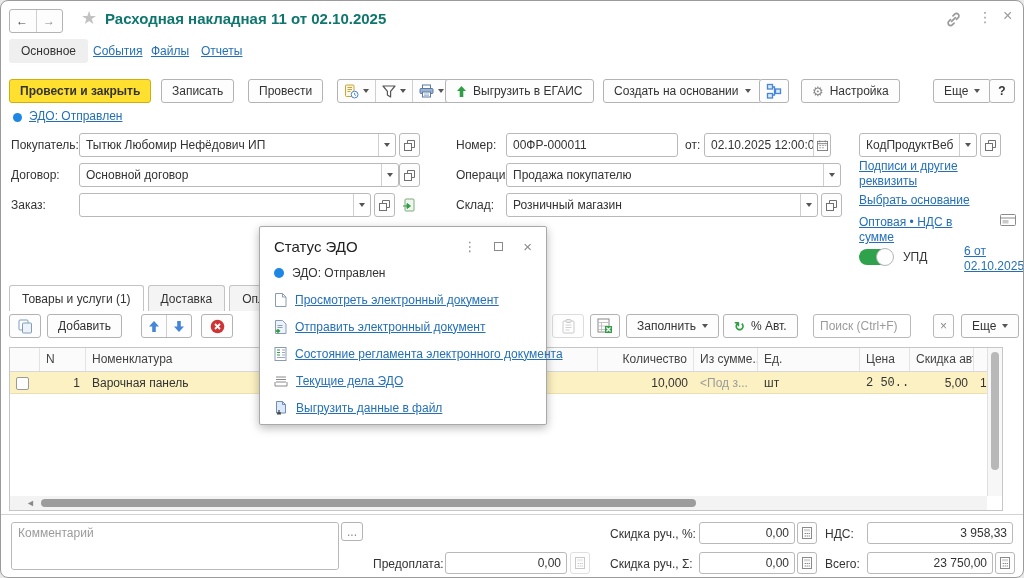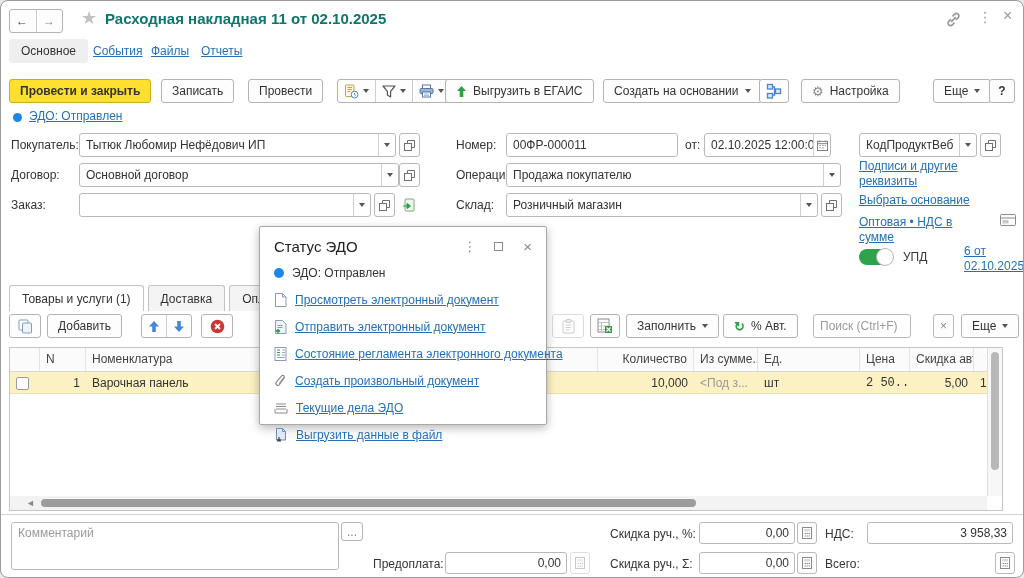--- a/index.html
+++ b/index.html
@@ -426,20 +426,23 @@
     <span class="num" style="flex:1;">0,00</span>
   </div>
   <div class="abs calcbtn" style="left:796px; top:551px;">
     <svg width="10" height="12" viewBox="0 0 10 12">
         <rect x="0.5" y="0.5" width="9" height="11" fill="#fff" stroke="#8a8a8a"></rect>
         <rect x="2" y="2" width="6" height="2.4" fill="#d9d9d9"></rect>
         <path d="M2.6 6.5h1.4M4.6 6.5h1.4M6.6 6.5h1.4M2.6 9h1.4M4.6 9h1.4M6.6 9h1.4" stroke="#8a8a8a"></path>
       </svg>
   </div>
   <div class="abs lbl" style="left:824px; top:556px;">Всего:</div>
+  <div class="abs field" style="left:866px; top:551px; width:126px;">
+    <span class="num" style="flex:1;">23 750,00</span>
+  </div>
   <div class="abs calcbtn" style="left:994px; top:551px;">
     <svg width="10" height="12" viewBox="0 0 10 12">
         <rect x="0.5" y="0.5" width="9" height="11" fill="#fff" stroke="#8a8a8a"></rect>
         <rect x="2" y="2" width="6" height="2.4" fill="#d9d9d9"></rect>
         <path d="M2.6 6.5h1.4M4.6 6.5h1.4M6.6 6.5h1.4M2.6 9h1.4M4.6 9h1.4M6.6 9h1.4" stroke="#8a8a8a"></path>
       </svg>
   </div>
 
   <div class="popup">
     <div style="display:flex; align-items:center; padding:11px 14px 4px 14px;">
@@ -476,28 +479,20 @@
         <svg width="13" height="14" viewBox="0 0 13 14">
             <rect x="1" y="0.5" width="11" height="13" fill="#fff" stroke="#8a9bb5"></rect>
             <path d="M3 3h3M3 5.5h3M3 8h3" stroke="#2f9e44"></path>
             <path d="M8 3h3M8 5.5h3M8 8h3M3 10.5h8" stroke="#9aa8bd"></path>
           </svg>
       </span>
         <span class="lnk">Состояние регламента электронного документа</span>
     </div>
     <div class="popup-item">
       <span class="icon">
-        <svg width="13" height="14" viewBox="0 0 13 14">
-            <path d="M10.5 3.5 L5.5 10.5 a2 2 0 0 1 -3.2-2.4 L7.6 1.9 a1.4 1.4 0 0 1 2.3 1.7 L5.4 9.5" fill="none" stroke="#8a8a8a" stroke-width="1.2" stroke-linecap="round"></path>
-          </svg>
-      </span>
-        <span class="lnk">Создать произвольный документ</span>
-    </div>
-    <div class="popup-item">
-      <span class="icon">
         <svg width="14" height="12" viewBox="0 0 14 12">
             <path d="M2 2h10M2 4.5h10M2 7h10" stroke="#8a8a8a"></path>
             <path d="M1 7v4h12V7" fill="none" stroke="#8a8a8a"></path>
           </svg>
       </span>
         <span class="lnk">Текущие дела ЭДО</span>
     </div>
     <div class="popup-item">
       <span class="icon">
         <svg width="14" height="14" viewBox="0 0 14 14">

